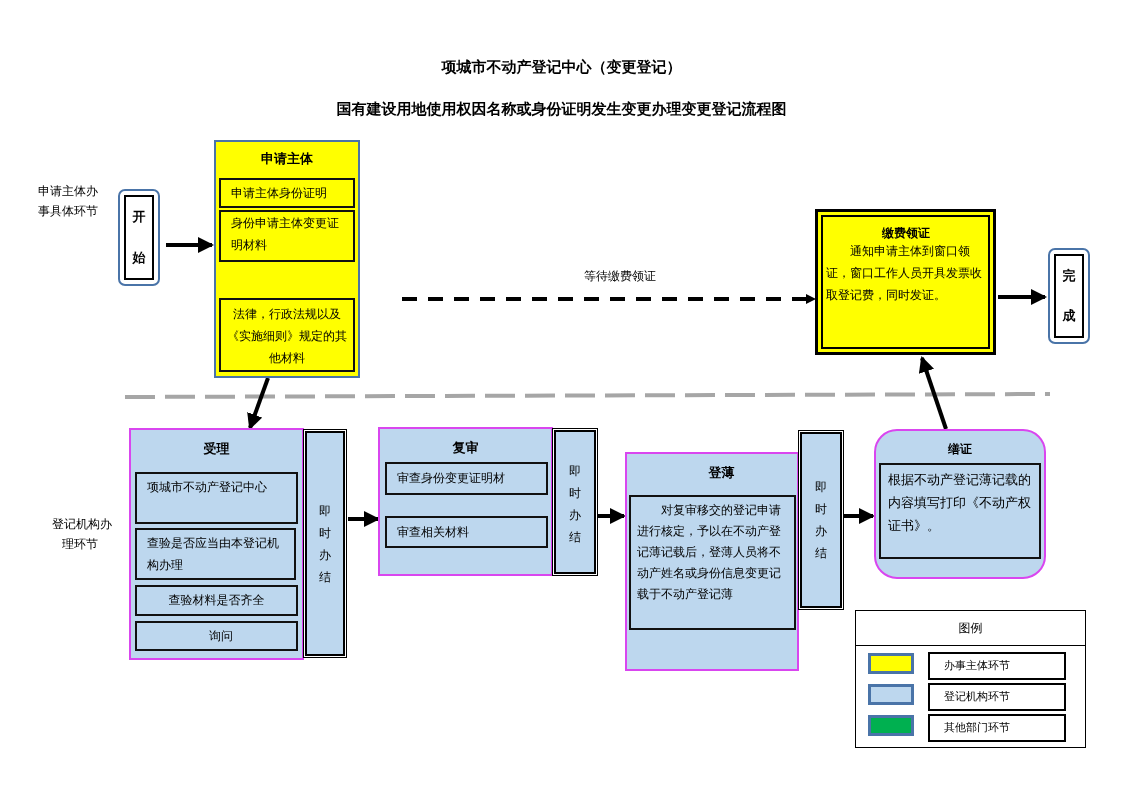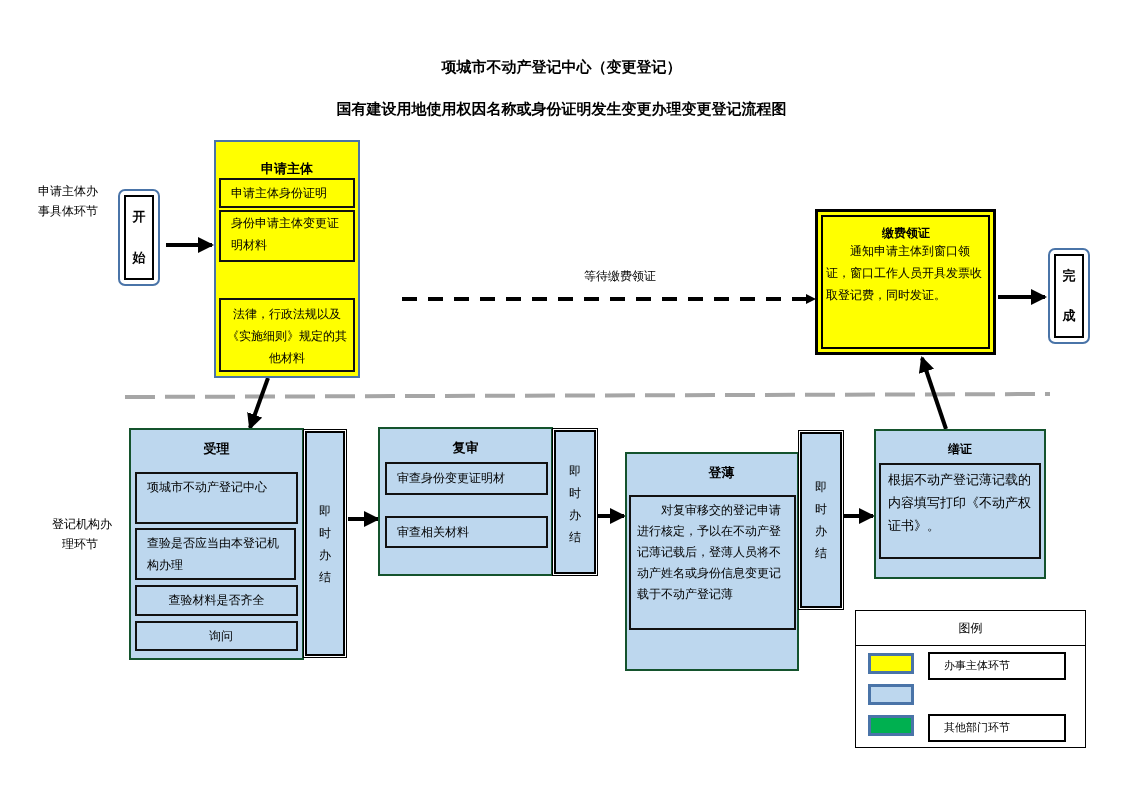--- a/index.html
+++ b/index.html
@@ -12,21 +12,21 @@
   .startend { border:2px solid #4a74a8; border-radius:7px; background:#fff; padding:4px; }
   .startend .inner { width:100%; height:100%; border:2px solid #000; box-sizing:border-box;
         display:flex; flex-direction:column; justify-content:space-around; align-items:center;
         font-size:13px; font-weight:bold; }
   .yellow { background:#ffff00; }
   .blue { background:#bdd7ee; }
   .outer-y { border:2px solid #4a74a8; }
   .box-title { text-align:center; font-size:13px; font-weight:bold; }
   .item { border:2px solid #111; font-size:12px; line-height:22px; padding:0 10px; box-sizing:border-box; }
   .item.center { text-align:center; }
-  .outer-b { border:2px solid #14532d; }
+  .outer-b { border:2px solid #d946ef; }
   .side { border:2px solid #000; outline:1px solid #000; outline-offset:1px; display:flex; flex-direction:column; align-items:center; justify-content:center; font-size:12px; line-height:22px; }
   .legend { border:1.5px solid #000; background:#fff; }
   .legend .lhead { height:34px; border-bottom:1.5px solid #000; text-align:center; line-height:34px; font-size:12px; }
   .swatch { border:3px solid #4a74a8; width:46px; height:21px; box-sizing:border-box; }
   .lbox { border:2px solid #000; height:28px; box-sizing:border-box; font-size:11px; line-height:24px; padding-left:14px; width:138px; }
   svg { position:absolute; left:0; top:0; }
 </style>
 </head>
 <body>
 
@@ -63,21 +63,21 @@
 </svg>
 
 <div class="abs startend" style="left:118px;top:189px;width:42px;height:97px;">
   <div class="inner">
     <span>开</span>
     <span>始</span>
   </div>
 </div>
 
 <div class="abs yellow outer-y" style="left:214px;top:140px;width:146px;height:238px;">
-  <div class="box-title" style="margin-top:18px;">申请主体</div>
+  <div class="box-title" style="margin-top:8px;">申请主体</div>
   <div class="abs item" style="left:3px;top:36px;width:136px;height:30px;line-height:26px;">申请主体身份证明</div>
   <div class="abs item" style="left:3px;top:68px;width:136px;height:52px;">身份申请主体变更证明材料</div>
   <div class="abs item center" style="left:3px;top:156px;width:136px;height:74px;padding:3px 6px;">法律，行政法规以及《实施细则》规定的其他材料</div>
 </div>
 
 <div class="abs" style="left:584px;top:268px;font-size:12px;">等待缴费领证</div>
 
 <div class="abs yellow" style="left:815px;top:209px;width:181px;height:146px;border:3px solid #000;">
   <div class="abs" style="left:3px;top:3px;right:3px;bottom:3px;border:2px solid #000;"></div>
   <div class="abs" style="left:8px;top:10px;width:160px;font-size:12px;line-height:22px;">
@@ -123,31 +123,32 @@
   <div class="box-title" style="margin-top:10px;">登薄</div>
   <div class="abs item" style="left:2px;top:41px;width:167px;height:135px;padding:3px 6px;text-indent:2em;line-height:21px;">对复审移交的登记申请进行核定，予以在不动产登记薄记载后，登薄人员将不动产姓名或身份信息变更记载于不动产登记薄</div>
 </div>
 <div class="abs blue side" style="left:800px;top:432px;width:42px;height:176px;">
   <span>即</span>
   <span>时</span>
   <span>办</span>
   <span>结</span>
 </div>
 
-<div class="abs blue outer-b" style="left:874px;top:429px;width:172px;height:150px;">
+<div class="abs blue outer-b" style="left:874px;top:429px;width:172px;height:150px;border-radius:23px;">
   <div class="box-title" style="margin-top:10px;font-size:12px;">缮证</div>
   <div class="abs item" style="left:3px;top:32px;width:162px;height:96px;padding:3px 7px;font-weight:normal;font-size:13px;line-height:23px;">根据不动产登记薄记载的内容填写打印《不动产权证书》。</div>
 </div>
 
 <div class="abs legend" style="left:855px;top:610px;width:231px;height:138px;">
   <div class="lhead">图例</div>
   <div class="abs" style="left:12px;top:42px;">
     <div class="swatch" style="background:#ffff00;"></div>
   </div>
   <div class="abs lbox" style="left:72px;top:41px;">办事主体环节</div>
   <div class="abs" style="left:12px;top:73px;">
     <div class="swatch" style="background:#bdd7ee;"></div>
   </div>
+  <div class="abs lbox" style="left:72px;top:72px;">登记机构环节</div>
   <div class="abs" style="left:12px;top:104px;">
     <div class="swatch" style="background:#00b050;"></div>
   </div>
   <div class="abs lbox" style="left:72px;top:103px;">其他部门环节</div>
 </div>
 
 </body></html>

